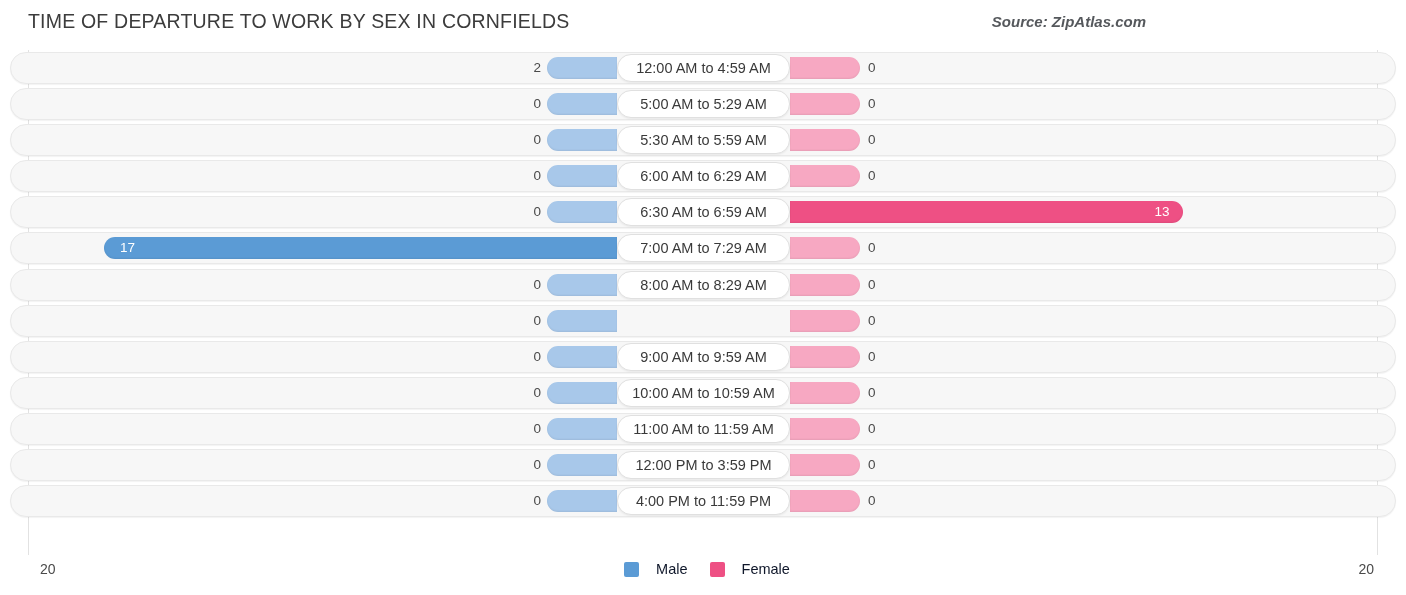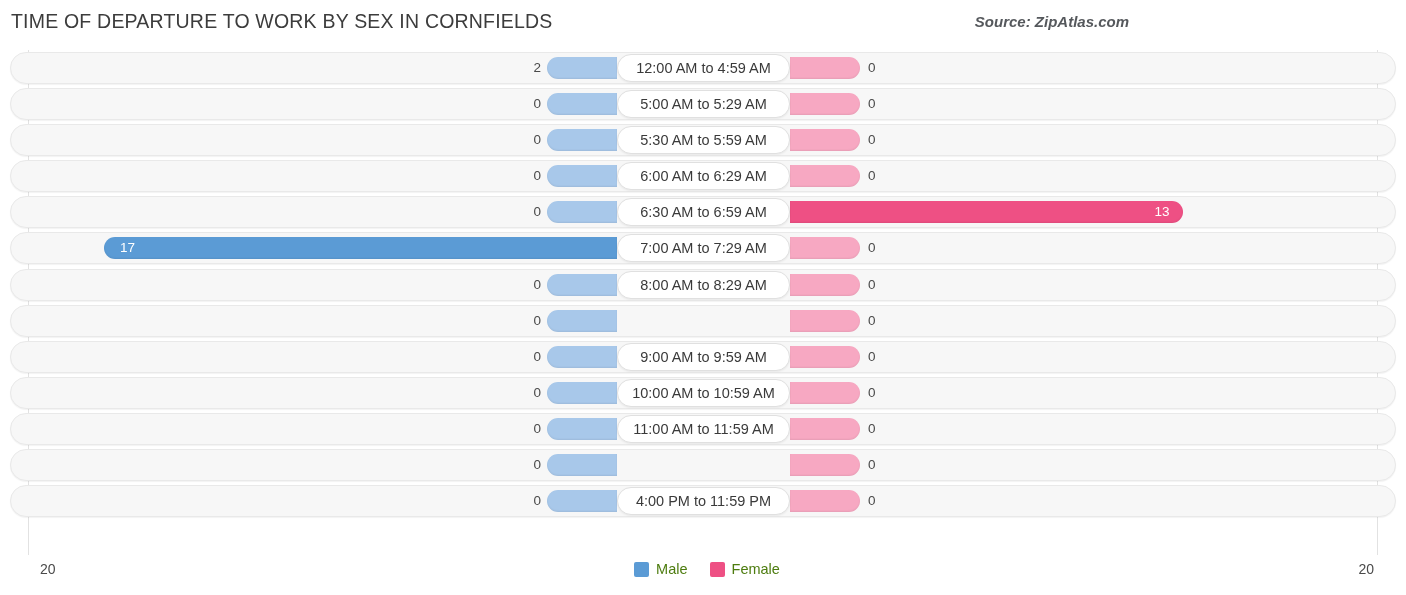--- a/index.html
+++ b/index.html
@@ -11,21 +11,21 @@
     height: 595px;
     background: #ffffff;
     font-family: "Liberation Sans", sans-serif;
     overflow: hidden;
     position: relative;
   }
 
   
   .header {
     position: absolute;
-    top: 0; left: 1px;
+    top: 0; left: 18px;
     width: 1138px;
     height: 44px;
   }
   .chart-title {
     position: absolute;
     left: 10px;
     top: 10px;
     font-size: 19.5px;
     color: #3c3c3c;
     letter-spacing: 0.2px;
@@ -170,23 +170,23 @@
     right: 0;
     top: 5px;
     display: flex;
     justify-content: center;
     align-items: center;
     gap: 22px;
   }
   .legend-item {
     display: flex;
     align-items: center;
-    gap: 7px;
+    gap: 17px;
     font-size: 14.5px;
-    color: #4d7c0f;
+    color: #0f172a;
   }
   .swatch {
     width: 15px;
     height: 15px;
     border-radius: 2px;
     display: inline-block;
   }
 </style>
 </head>
 <body>
@@ -286,20 +286,21 @@
         <div class="bar female" style="left: 790px; width: 70px;"></div>
         <div class="val female-out" style="left: 868px;">0</div>
         <div class="pill">11:00 AM to 11:59 AM</div>
       </div>
       <div class="row">
         <div class="row-track"></div>
         <div class="bar male" style="left: 547px; width: 70px;"></div>
         <div class="val male-out" style="left: 501px; width: 40px;">0</div>
         <div class="bar female" style="left: 790px; width: 70px;"></div>
         <div class="val female-out" style="left: 868px;">0</div>
+        <div class="pill">12:00 PM to 3:59 PM</div>
       </div>
       <div class="row">
         <div class="row-track"></div>
         <div class="bar male" style="left: 547px; width: 70px;"></div>
         <div class="val male-out" style="left: 501px; width: 40px;">0</div>
         <div class="bar female" style="left: 790px; width: 70px;"></div>
         <div class="val female-out" style="left: 868px;">0</div>
         <div class="pill">4:00 PM to 11:59 PM</div>
       </div>
     </div>

